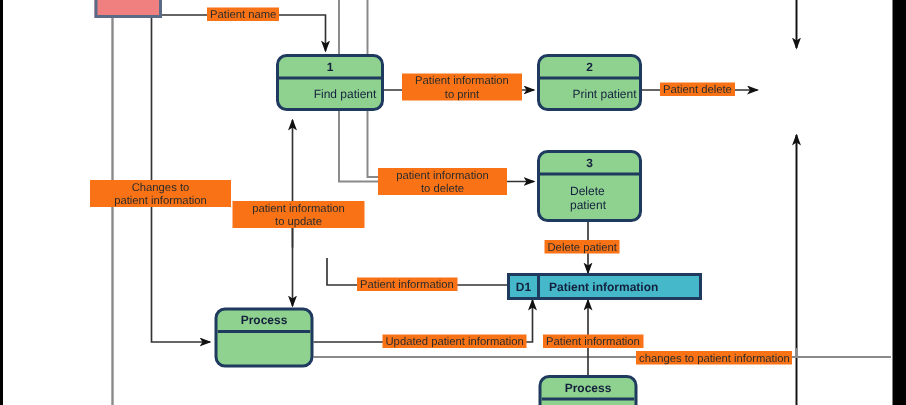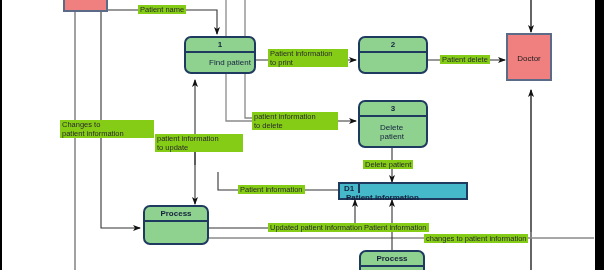--- a/index.html
+++ b/index.html
@@ -105,23 +105,23 @@
     box-sizing: border-box;
   }
 
   
   .flow-label {
     position: absolute;
     font-size: 7.5px;
     color: #2b2b2b;
     line-height: 9px;
     white-space: pre;
-    background: #84cc16;
+    background: #f97316;
     padding: 0 2px;
-    text-align: left;
+    text-align: center;
   }
 </style>
 </head>
 <body>
 
 <div id="canvas">
 
   <div class="edge-strip" id="left-strip"></div>
   <div class="edge-strip" id="right-strip"></div>
 
@@ -178,32 +178,30 @@
     <span class="entity-label" style="top:16px;"></span>
   </div>
 
   <div class="node process-box" style="left:184px; top:36px; width:72px; height:38px;">
     <div class="process-head">1</div>
     <div class="process-body">Find patient</div>
   </div>
 
   <div class="node process-box" style="left:358px; top:36px; width:70px; height:38px;">
     <div class="process-head">2</div>
+    <div class="process-body">Print patient</div>
   </div>
 
   <div class="node process-box" style="left:358px; top:100px; width:70px; height:48px;">
     <div class="process-head">3</div>
     <div class="process-body">Delete patient</div>
   </div>
 
-  <div class="node entity-box" style="left:506px; top:33px; width:46px; height:48px;">
-    <span class="entity-label" style="top:19px;">Doctor</span>
-  </div>
-
-  <div class="node store-box" style="left:338px; top:182px; width:130px; height:18px;flex-direction:column;">
+
+  <div class="node store-box" style="left:338px; top:182px; width:130px; height:18px;">
     <div class="store-id">D1</div>
     <div class="store-name">Patient information</div>
   </div>
 
   <div class="node process-box" style="left:143px; top:205px; width:66px; height:40px;">
     <div class="process-head">Process</div>
   </div>
 
   <div class="node process-box" style="left:359px; top:250px; width:66px; height:40px;">
     <div class="process-head">Process</div>
@@ -223,19 +221,19 @@
   <div class="flow-label" style="left:60px; top:120px; width:90px;">Changes to
 patient information</div>
 
   <div class="flow-label" style="left:155px; top:134px; width:84px;">patient information
 to update</div>
 
   <div class="flow-label" style="left:363px; top:160px;">Delete patient</div>
 
   <div class="flow-label" style="left:238px; top:185px;">Patient information</div>
 
-  <div class="flow-label" style="left:268px; top:223px;">Updated patient information</div>
+  <div class="flow-label" style="left:255px; top:223px;">Updated patient information</div>
 
   <div class="flow-label" style="left:362px; top:223px;">Patient information</div>
 
   <div class="flow-label" style="left:424px; top:234px;">changes to patient information</div>
 
 </div>
 
 </body></html>

